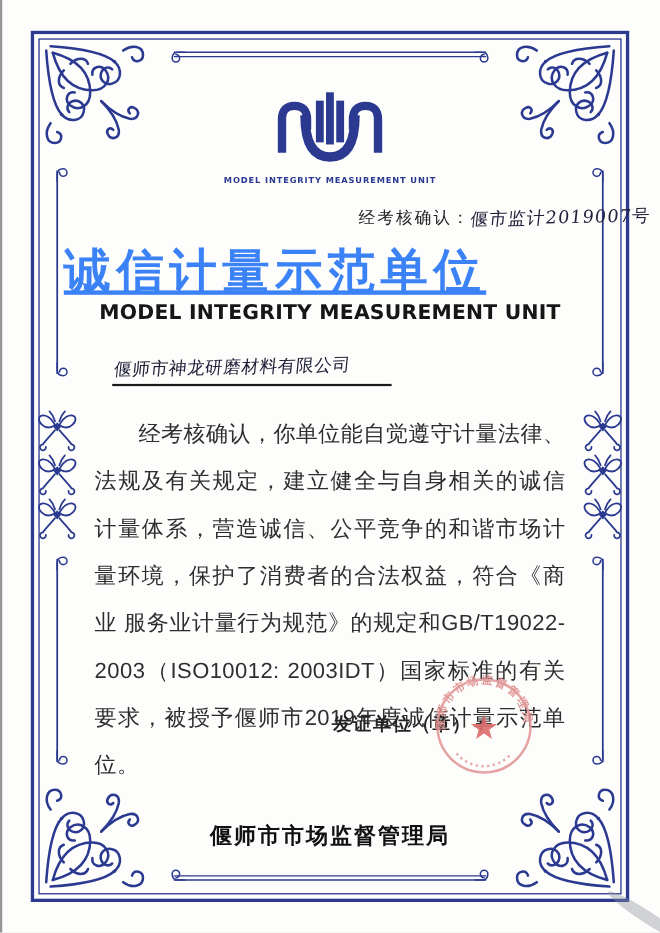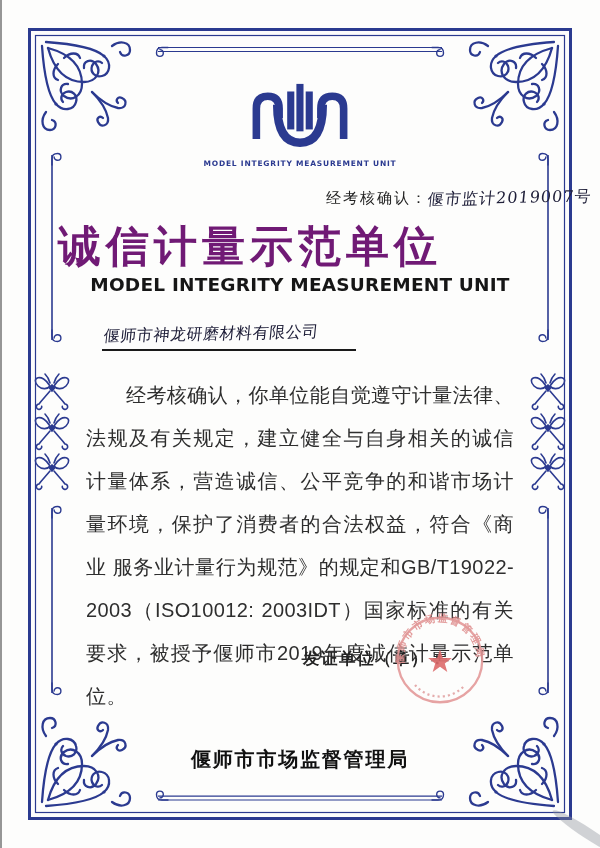--- a/index.html
+++ b/index.html
@@ -22,21 +22,21 @@
   .cert-no{left:326px;top:188px;font-size:15px;color:#222;white-space:nowrap;}
   .cert-no .label{font-family:"DejaVu Serif",serif;letter-spacing:2px;}
   .hand{
     display:inline-block;font-family:"DejaVu Serif",serif;
     transform:skewX(-7deg) rotate(-1.2deg);color:#20203a;font-size:16px;letter-spacing:1px;
   }
   
   .title-zh{
     left:0;top:218px;width:500px;text-align:center;
     font-family:"DejaVu Serif",serif;font-weight:900;font-size:43px;
-    letter-spacing:5px;color:#701a75;
+    letter-spacing:5px;color:#3b82f6;text-decoration:underline;
   }
   .title-en{
     left:0;top:274px;width:600px;text-align:center;
     font-family:"DejaVu Sans",sans-serif;font-weight:800;font-size:18.5px;
     letter-spacing:.2px;color:#161616;
   }
   
   .company{
     left:102px;top:322px;width:252px;border-bottom:2px solid #1a1a1a;
     padding:2px 0 4px 2px;

